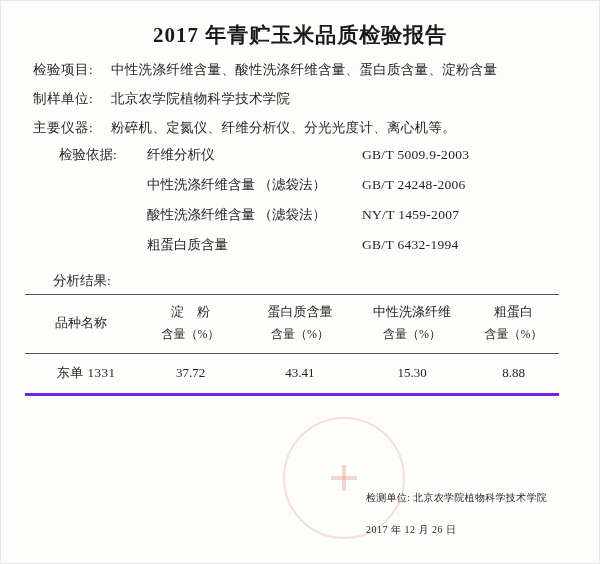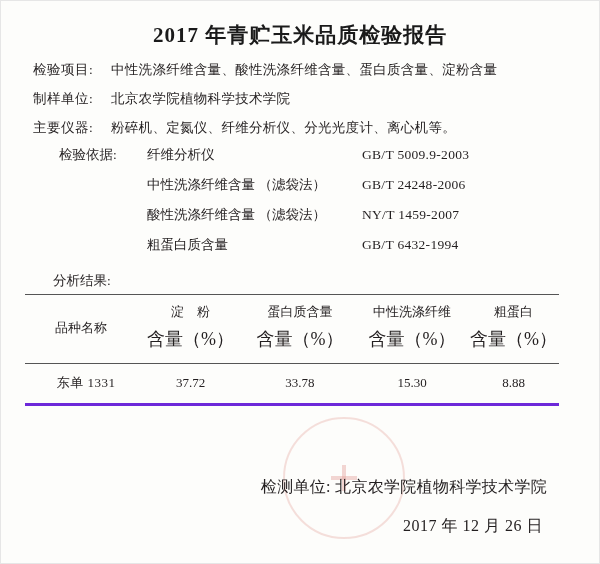--- a/index.html
+++ b/index.html
@@ -97,43 +97,42 @@
   table.result-table thead th {
     border-bottom: 1px solid #555;
     padding: 6px 0 8px 0;
     line-height: 1.75;
   }
   table.result-table thead th .hdr-line1 {
     display: block;
   }
   table.result-table thead th .hdr-line2 {
     display: block;
-    font-size: 18px;
+    font-size: 12px;
   }
   table.result-table tbody td {
     border-top: none;
     padding: 10px 0 11px 0;
     font-size: 13px;
   }
   .col-name { width: 21%; }
   .col-a { width: 20%; }
   .col-b { width: 21%; }
   .col-c { width: 21%; }
   .col-d { width: 17%; }
   .name-cell {
     text-align: left;
     padding-left: 10px !important;
     letter-spacing: 0.5px;
   }
   .footer {
     position: absolute;
     right: 52px;
     bottom: 26px;
-    text-align: right;
-    font-size: 16px;
+    font-size: 10px;
   }
   .footer-org {
     margin-bottom: 18px;
     letter-spacing: 0.3px;
   }
   .footer-date {
     letter-spacing: 0.5px;
     padding-right: 4px;
   }
   .stamp {
@@ -229,21 +228,21 @@
           <th class="col-d">
             <span class="hdr-line1">粗蛋白</span>
             <span class="hdr-line2">含量（%）</span>
           </th>
         </tr>
       </thead>
       <tbody>
         <tr>
           <td class="name-cell">东单 1331</td>
           <td>37.72</td>
-          <td>33.78</td>
+          <td>43.41</td>
           <td>15.30</td>
           <td>8.88</td>
         </tr>
       </tbody>
     </table>
   </div>
 
   <div class="stamp"></div>
 
   <div class="footer">

